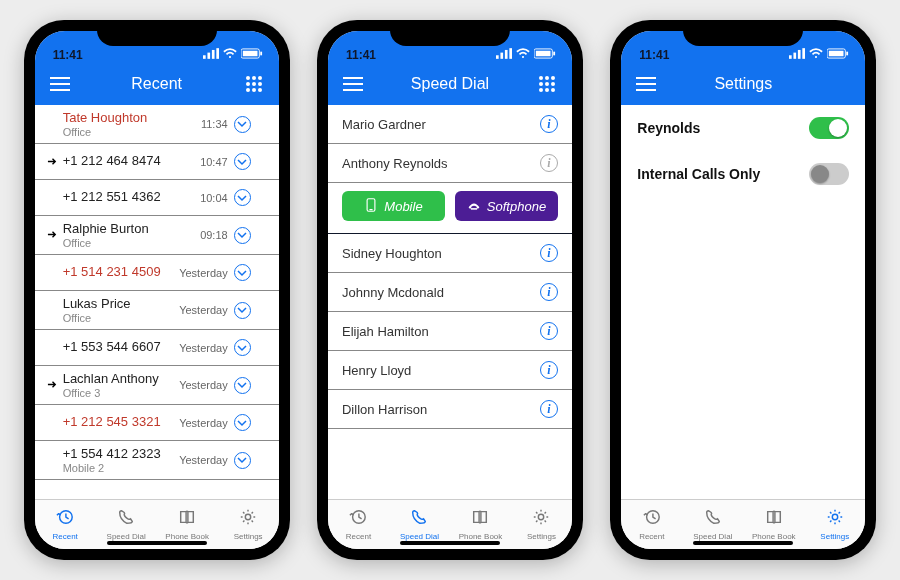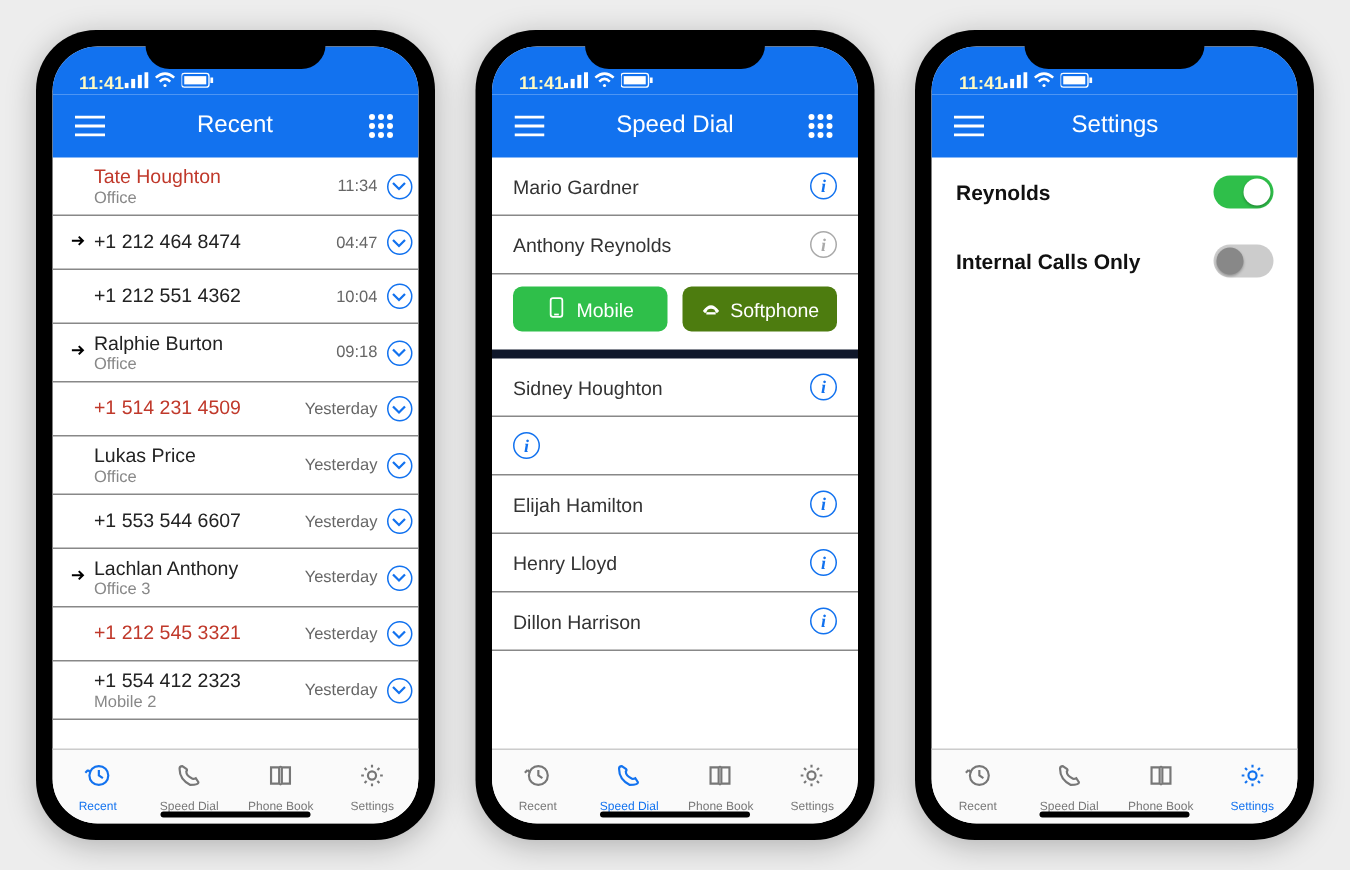--- a/index.html
+++ b/index.html
@@ -27,40 +27,40 @@
   .screen {
     width: 100%; height: 100%;
     background: #fff;
     border-radius: 30px;
     overflow: hidden;
     display: flex; flex-direction: column;
     position: relative;
   }
   .statusbar {
     height: 32px; flex: 0 0 32px;
-    background: #1272ef; color: #fef9c3;
-    display: flex; align-items: flex-end; 
+    background: #1272ef; color: #0f172a;
+    display: flex; align-items: flex-end; justify-content: space-between;
     padding: 0 16px 1px 18px;
     font-size: 12px; font-weight: 600;
   }
   .status-icons { display: flex; gap: 4px; align-items: center; }
   .navbar {
     height: 42px; flex: 0 0 42px;
     background: #1272ef; color: #fff;
     display: flex; align-items: center; justify-content: space-between;
     padding: 0 14px;
   }
   .navbar-title { font-size: 16px; font-weight: 500; }
   .hamburger, .keypad-btn { display: flex; align-items: center; justify-content: center; width: 22px; height: 22px; }
   .hamburger svg, .keypad-btn svg { display:block; }
   .content { flex: 1; overflow: hidden; }
   .list { list-style: none; }
   .row {
     display: flex; align-items: center;
-    padding: 6px 4px 5px 12px;
+    padding: 6px 28px 5px 12px;
     border-bottom: 1px solid #888;
     min-height: 36px;
   }
   .row .arrow { width: 12px; flex: 0 0 12px; }
   .row .main { flex: 1; min-width: 0; padding-left: 4px;}
   .row .name { font-size: 13px; color: #222; line-height: 1.15; }
   .row .name.missed { color: #c0392b; }
   .row .sub { font-size: 11px; color: #888; line-height: 1; margin-top: 1px; }
   .row .time { font-size: 11px; color: #666; margin-right: 6px; }
   .expander {
@@ -71,30 +71,30 @@
   .info-btn {
     width: 18px; height: 18px; border: 1.5px solid #1272ef; border-radius: 50%;
     display: inline-flex; align-items: center; justify-content: center;
     color: #1272ef; font-size: 12px; font-weight: 700; font-style: italic;
     font-family: Georgia, 'Times New Roman', serif;
   }
   .info-btn.disabled { border-color: #aaa; color: #aaa; }
   .sd-row { padding: 10px 14px; border-bottom: 1px solid #888; display: flex; align-items: center; }
   .sd-row .name { flex: 1; font-size: 13px; color: #333; }
   .expand-panel {
-    display: flex; gap: 10px; padding: 8px 14px 12px 14px; border-bottom: 6px solid #0f172a;
+    display: flex; gap: 10px; padding: 8px 14px 12px 14px; border-bottom: 1px solid #0f172a; font-style: italic;
   }
   .pill {
     flex: 1; height: 30px; border-radius: 6px; color: #fff;
     display: flex; align-items: center; justify-content: center; gap: 6px;
     font-size: 13px; font-weight: 500;
   }
   .pill svg { width:14px; height:14px; }
   .pill.green { background: #2fbf4a; }
-  .pill.orange { background: #4d7c0f; }
+  .pill.orange { background: #4c1d95; }
   .settings-list .srow {
     display: flex; align-items: center; justify-content: space-between;
     padding: 12px 16px;
   }
   .srow .label { font-size: 14px; font-weight: 700; color: #111; }
   .toggle {
     width: 40px; height: 22px; border-radius: 11px; position: relative;
   }
   .toggle.on  { background: #2fbf4a; }
   .toggle.off { background: #ccc; }
@@ -186,21 +186,21 @@
               </svg>
             </span>
           </li>
           <li class="row">
             <span class="arrow"><svg viewBox="0 0 12 12" width="11" height="11" fill="#000">
                 <path d="M1 6 L9 6 M6 3 L9 6 L6 9" stroke="#000" stroke-width="1.5" fill="none"></path>
               </svg></span>
             <span class="main">
               <div class="name">+1 212 464 8474</div>
             </span>
-            <span class="time">04:47</span>
+            <span class="time">10:47</span>
             <span class="expander">
               <svg viewBox="0 0 10 10">
                 <path d="M1 3 L5 7 L9 3" fill="none" stroke="currentColor" stroke-width="1.5"></path>
               </svg>
             </span>
           </li>
           <li class="row">
             <span class="arrow"></span>
             <span class="main">
               <div class="name">+1 212 551 4362</div>
@@ -410,20 +410,21 @@
                   <rect x="5" y="11" width="8" height="2"></rect>
                 </svg></span>
               <span>Softphone</span>
             </div>
           </li>
           <li class="sd-row">
             <span class="name">Sidney Houghton</span>
             <span class="info-btn">i</span>
           </li>
           <li class="sd-row">
+            <span class="name">Johnny Mcdonald</span>
             <span class="info-btn">i</span>
           </li>
           <li class="sd-row">
             <span class="name">Elijah Hamilton</span>
             <span class="info-btn">i</span>
           </li>
           <li class="sd-row">
             <span class="name">Henry Lloyd</span>
             <span class="info-btn">i</span>
           </li>

